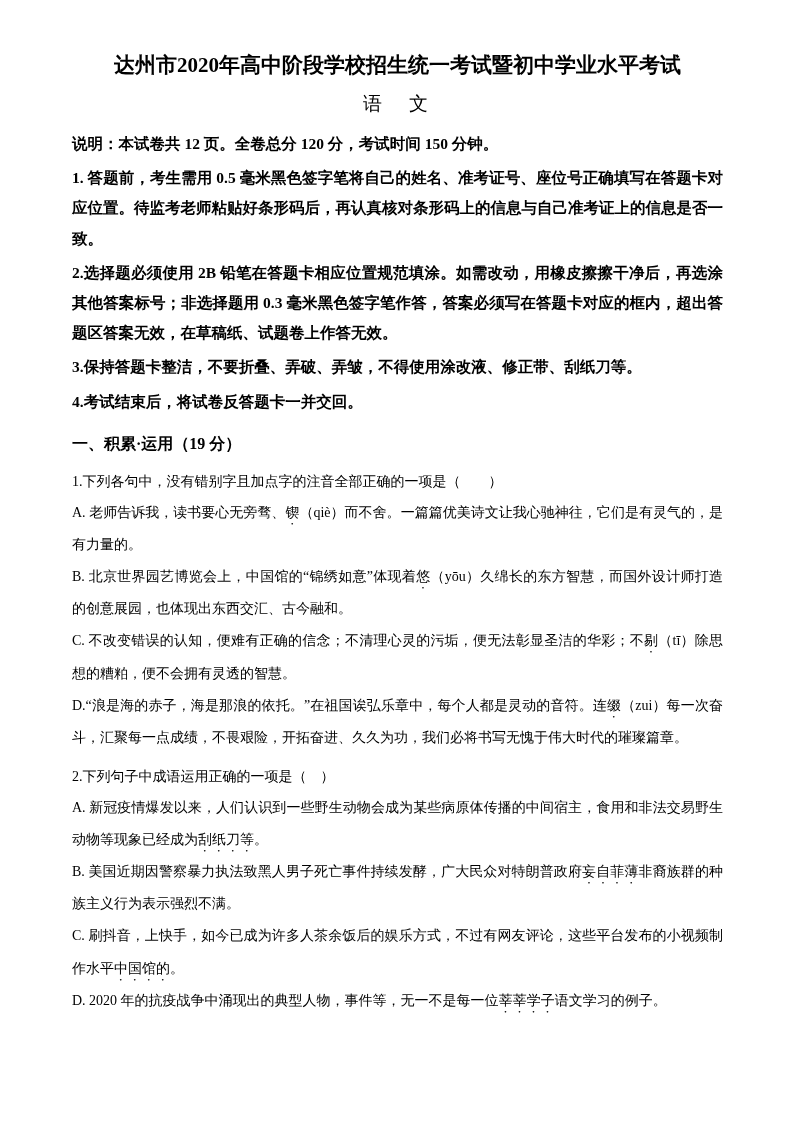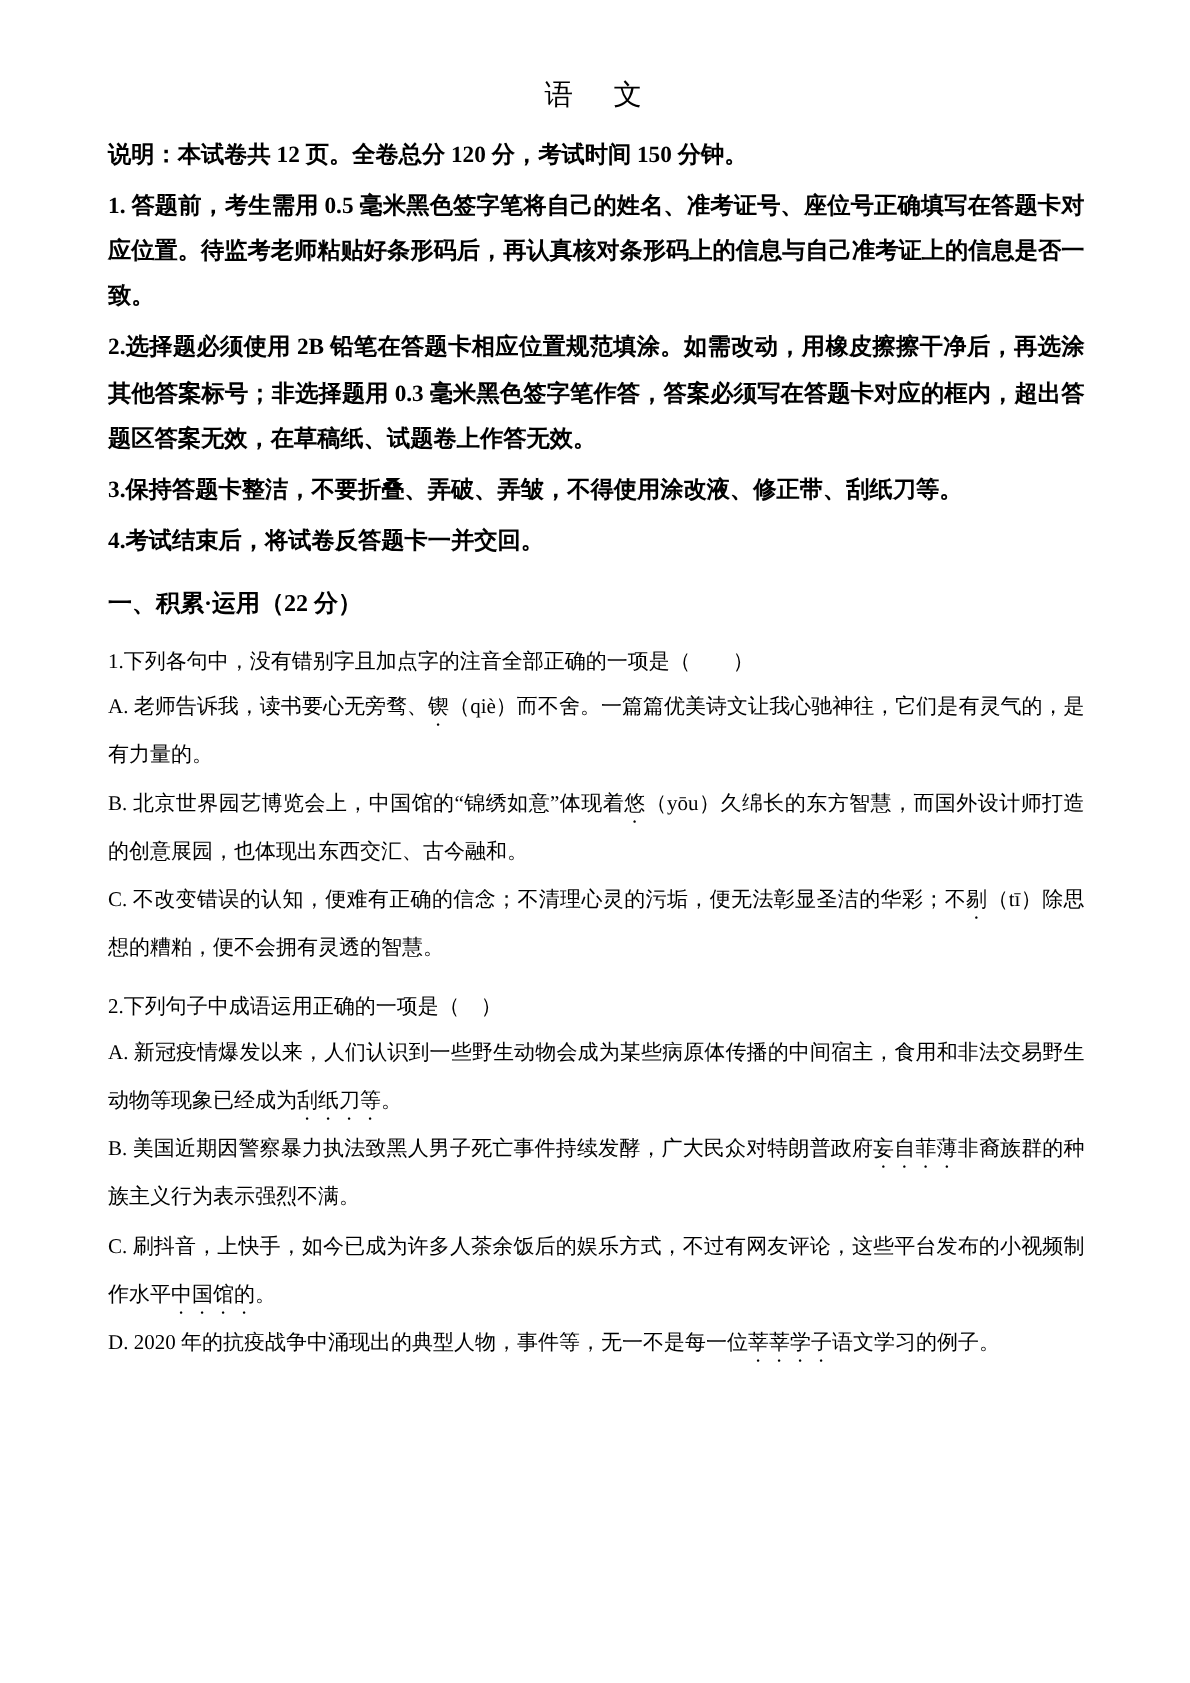--- a/index.html
+++ b/index.html
@@ -65,37 +65,39 @@
     text-emphasis: filled dot;
     -webkit-text-emphasis-position: under right;
     text-emphasis-position: under right;
   }
 </style>
 </head>
 <body>
 
 <div class="page">
 
+  <div class="title">达州市2020年高中阶段学校招生统一考试暨初中学业水平考试</div>
 
   <div class="subject">语　文</div>
 
   <p class="bold-line">说明：本试卷共 12 页。全卷总分 120 分，考试时间 150 分钟。</p>
 
 
   <p class="bold-line">1. 答题前，考生需用 0.5 毫米黑色签字笔将自己的姓名、准考证号、座位号正确填写在答题卡对应位置。待监考老师粘贴好条形码后，再认真核对条形码上的信息与自己准考证上的信息是否一致。</p>
   <p class="bold-line">2.选择题必须使用 2B 铅笔在答题卡相应位置规范填涂。如需改动，用橡皮擦擦干净后，再选涂其他答案标号；非选择题用 0.3 毫米黑色签字笔作答，答案必须写在答题卡对应的框内，超出答题区答案无效，在草稿纸、试题卷上作答无效。</p>
   <p class="bold-line">3.保持答题卡整洁，不要折叠、弄破、弄皱，不得使用涂改液、修正带、刮纸刀等。</p>
   <p class="bold-line">4.考试结束后，将试卷反答题卡一并交回。</p>
 
-  <p class="section-heading">一、积累·运用（22 分）</p>
+  <p class="section-heading">一、积累·运用（19 分）</p>
 
   <p class="stem">1.下列各句中，没有错别字且加点字的注音全部正确的一项是（　　）</p>
   <p class="option"><span>A.  老师告诉我，读书要心无旁骛、</span><span class="em">锲</span><span>（qiè）而不舍。一篇篇优美诗文让我心驰神往，它们是有灵气的，是有力量的。</span></p>
   <p class="option"><span>B.  北京世界园艺博览会上，中国馆的“锦绣如意”体现着</span><span class="em">悠</span><span>（yōu）久绵长的东方智慧，而国外设计师打造的创意展园，也体现出东西交汇、古今融和。</span></p>
   <p class="option"><span>C.  不改变错误的认知，便难有正确的信念；不清理心灵的污垢，便无法彰显圣洁的华彩；不</span><span class="em">剔</span><span>（tī）除思想的糟粕，便不会拥有灵透的智慧。</span></p>
+  <p class="option"><span>D.“浪是海的赤子，海是那浪的依托。”在祖国诶弘乐章中，每个人都是灵动的音符。连</span><span class="em">缀</span><span>（zui）每一次奋斗，汇聚每一点成绩，不畏艰险，开拓奋进、久久为功，我们必将书写无愧于伟大时代的璀璨篇章。</span></p>
 
   <p class="stem">2.下列句子中成语运用正确的一项是（　）</p>
   <p class="option"><span>A.  新冠疫情爆发以来，人们认识到一些野生动物会成为某些病原体传播的中间宿主，食用和非法交易野生动物等现象已经成为</span><span class="em">刮纸刀等</span><span>。</span></p>
   <p class="option"><span>B.  美国近期因警察暴力执法致黑人男子死亡事件持续发酵，广大民众对特朗普政府</span><span class="em">妄自菲薄</span><span>非裔族群的种族主义行为表示强烈不满。</span></p>
   <p class="option"><span>C.  刷抖音，上快手，如今已成为许多人茶余饭后的娱乐方式，不过有网友评论，这些平台发布的小视频制作水平</span><span class="em">中国馆的</span><span>。</span></p>
   <p class="option"><span>D.  2020 年的抗疫战争中涌现出的典型人物，事件等，无一不是每一位</span><span class="em">莘莘学子</span><span>语文学习的例子。</span></p>
 
 </div>
 
 </body></html>

